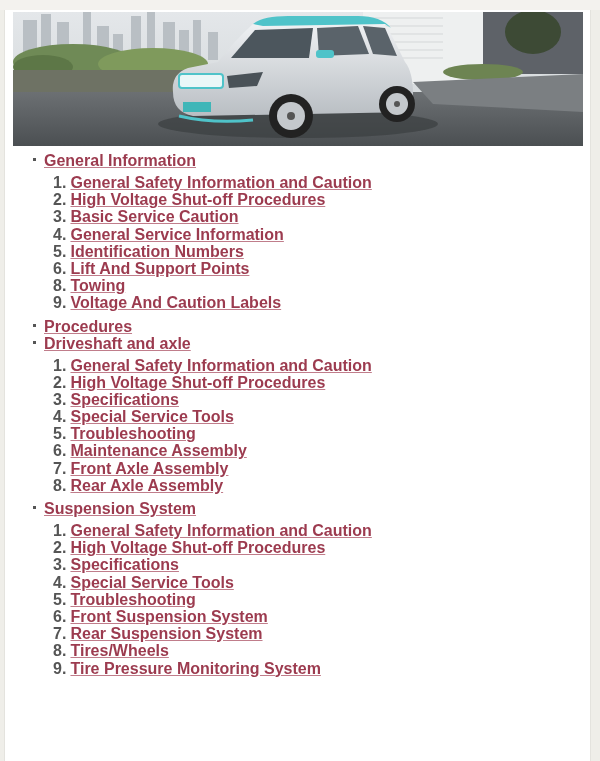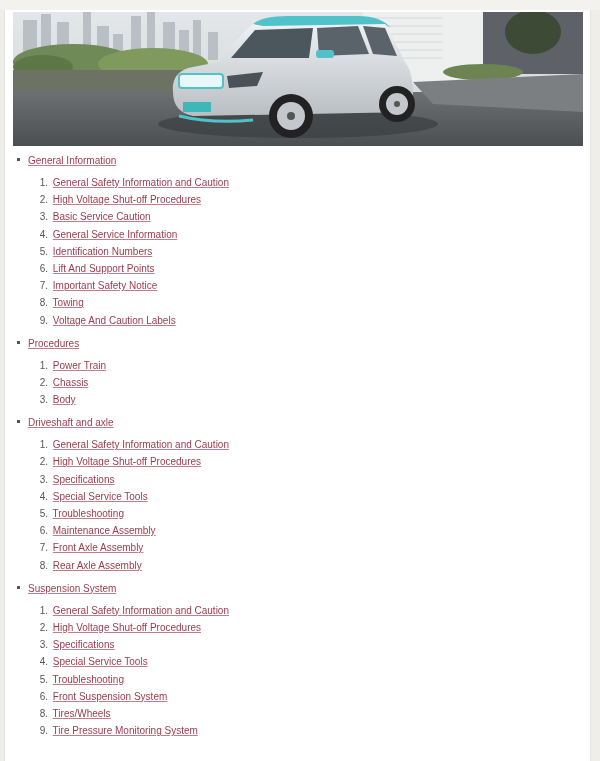--- a/index.html
+++ b/index.html
@@ -32,25 +32,26 @@
       left: 8px;
       top: 2px;
       width: 570px;
       height: 134px;
       overflow: hidden;
       background: linear-gradient(180deg, #d9dde0 0%, #c8cdd1 40%, #6f7478 62%, #55595c 100%);
     }
     .hero svg { display: block; }
     .toc {
       position: absolute;
-      left: 0;
+      left: 16px;
       top: 142px;
       width: 580px;
-      font-size: 10px;
+      font-size: 16px;
       color: #555;
+      font-weight: bold;
     }
     ul.sections {
       list-style: none;
       margin: 0;
       padding: 0;
     }
     li.section {
       position: relative;
       padding-left: 23px;
     }
@@ -181,34 +182,28 @@
       <li class="section">
         <span class="bullet"></span>
         <span class="section-title"><a class="link">General Information</a></span>
         <ol class="items">
           <li><span class="num">1.</span> <a class="link">General Safety Information and Caution</a></li>
           <li><span class="num">2.</span> <a class="link">High Voltage Shut-off Procedures</a></li>
           <li><span class="num">3.</span> <a class="link">Basic Service Caution</a></li>
           <li><span class="num">4.</span> <a class="link">General Service Information</a></li>
           <li><span class="num">5.</span> <a class="link">Identification Numbers</a></li>
           <li><span class="num">6.</span> <a class="link">Lift And Support Points</a></li>
-          <li><span class="num">7.</span> <a class="link">Important Safety Notice</a></li>
           <li><span class="num">8.</span> <a class="link">Towing</a></li>
           <li><span class="num">9.</span> <a class="link">Voltage And Caution Labels</a></li>
         </ol>
       </li>
 
       <li class="section">
         <span class="bullet"></span>
         <span class="section-title"><a class="link">Procedures</a></span>
-        <ol class="items">
-          <li><span class="num">1.</span> <a class="link">Power Train</a></li>
-          <li><span class="num">2.</span> <a class="link">Chassis</a></li>
-          <li><span class="num">3.</span> <a class="link">Body</a></li>
-        </ol>
       </li>
 
       <li class="section">
         <span class="bullet"></span>
         <span class="section-title"><a class="link">Driveshaft and axle</a></span>
         <ol class="items">
           <li><span class="num">1.</span> <a class="link">General Safety Information and Caution</a></li>
           <li><span class="num">2.</span> <a class="link">High Voltage Shut-off Procedures</a></li>
           <li><span class="num">3.</span> <a class="link">Specifications</a></li>
           <li><span class="num">4.</span> <a class="link">Special Service Tools</a></li>
@@ -222,20 +217,21 @@
       <li class="section">
         <span class="bullet"></span>
         <span class="section-title"><a class="link">Suspension System</a></span>
         <ol class="items">
           <li><span class="num">1.</span> <a class="link">General Safety Information and Caution</a></li>
           <li><span class="num">2.</span> <a class="link">High Voltage Shut-off Procedures</a></li>
           <li><span class="num">3.</span> <a class="link">Specifications</a></li>
           <li><span class="num">4.</span> <a class="link">Special Service Tools</a></li>
           <li><span class="num">5.</span> <a class="link">Troubleshooting</a></li>
           <li><span class="num">6.</span> <a class="link">Front Suspension System</a></li>
+          <li><span class="num">7.</span> <a class="link">Rear Suspension System</a></li>
           <li><span class="num">8.</span> <a class="link">Tires/Wheels</a></li>
           <li><span class="num">9.</span> <a class="link">Tire Pressure Monitoring System</a></li>
         </ol>
       </li>
 
     </ul>
   </div>
 </div>
 
 </body></html>

